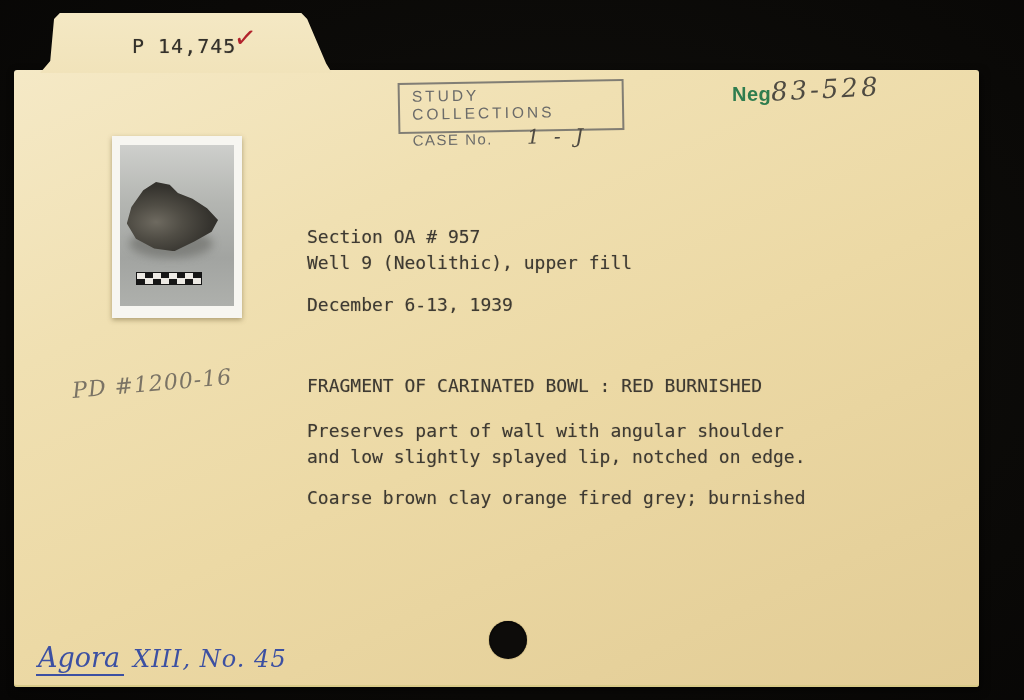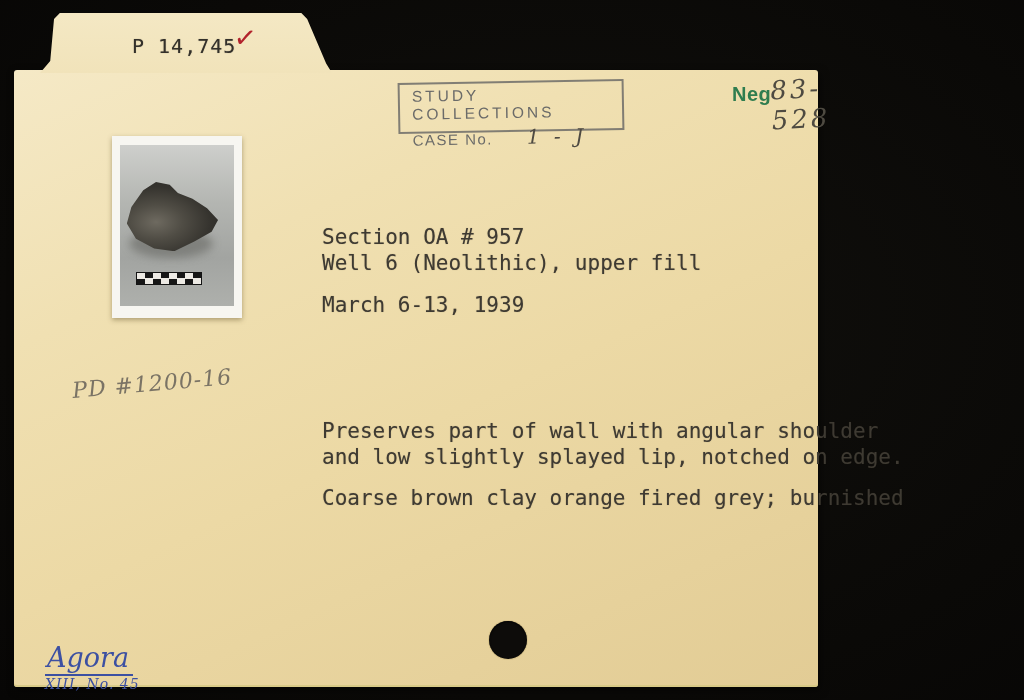--- a/index.html
+++ b/index.html
@@ -14,21 +14,21 @@
     background:radial-gradient(ellipse at 55% 45%, #11100d 0%, #0a0907 70%, #070605 100%);
   }
   
   .card-tab {
     position:absolute; left:40px; top:13px; width:292px; height:60px;
     background:linear-gradient(180deg, #f4e8c4 0%, #f1e3ba 100%);
     clip-path:polygon(0% 100%, 3.5% 80%, 4.8% 10%, 6.8% 0%, 89.5% 0%, 91.5% 10%, 98% 84%, 100% 100%);
     z-index:2;
   }
   .card-body {
-    position:absolute; left:14px; top:70px; width:804px; height:617px;
+    position:absolute; left:14px; top:70px; width:965px; height:617px;
     background:linear-gradient(155deg, #f5e9c6 0%, #f0e0b2 28%, #ecd9a5 55%, #e6d19b 82%, #e2cc95 100%);
     border-radius:3px;
     box-shadow:inset 0 -2px 0 rgba(213,200,130,.8), 2px 3px 8px rgba(0,0,0,.55);
     z-index:1;
   }
   
   .tab-id {
     position:absolute; left:92px; top:21px;
     font-size:20px; letter-spacing:1px; color:#33302a;
     text-shadow:0 0 1px rgba(51,48,42,.45);
@@ -86,41 +86,41 @@
     background:radial-gradient(ellipse at 32% 58%, #6e6a60 0%, #504d45 30%, #35332e 62%, #272623 100%);
   }
   .scale-bar {
     position:absolute; left:14%; top:79%; width:58%; height:13px;
     border:1px solid #141414;
     background:repeating-conic-gradient(#161616 0% 25%, #edeae4 0% 50%);
     background-size:16px 11px;
   }
   
   .type {
-    position:absolute; left:308px;
-    font-size:21px; line-height:26px; color:#3e3a32;
+    position:absolute; left:293px;
+    font-size:18px; line-height:26px; color:#3e3a32;
     text-shadow:0 0 1px rgba(62,58,50,.4);
     white-space:pre;
   }
   
   .pd-number {
     position:absolute; left:58px; top:301px;
     font-family:"DejaVu Serif", serif; font-style:italic;
     font-size:22px; color:#7a7365; letter-spacing:1px;
     transform:rotate(-5deg);
   }
   .publication {
     position:absolute; left:22px; top:572px;
     color:#3c50a2; font-family:"DejaVu Serif", serif; font-style:italic;
-    display:flex; align-items:baseline;flex-direction:column;
+    display:flex; align-items:baseline;
   }
   .publication .pub-title {
     font-size:27px; border-bottom:2px solid #3c50a2; padding:0 4px 1px 2px;
   }
-  .publication .pub-ref { font-size:14px; margin-left:9px; letter-spacing:1px; }
+  .publication .pub-ref { font-size:24px; margin-left:9px; letter-spacing:1px; }
   
   .punch-hole {
     position:absolute; left:475px; top:551px; width:38px; height:38px;
     border-radius:50%; background:#0d0c0a;
     box-shadow:inset 0 1px 2px rgba(0,0,0,.9), 0 0 0 1px rgba(190,170,110,.35);
   }
 </style>
 </head>
 <body>
 
@@ -146,22 +146,23 @@
 
   <div class="photo">
     <div class="photo-inner">
       <div class="sherd-shadow"></div>
       <div class="sherd"></div>
       <div class="scale-bar"></div>
     </div>
   </div>
 
   <div class="type" style="top:154px">Section OA # 957</div>
-  <div class="type" style="top:180px">Well 6 (Neolithic), upper fill</div>
-  <div class="type" style="top:222px">March 6-13, 1939</div>
+  <div class="type" style="top:180px">Well 9 (Neolithic), upper fill</div>
+  <div class="type" style="top:222px">December 6-13, 1939</div>
+  <div class="type" style="top:303px">FRAGMENT OF CARINATED BOWL : RED BURNISHED</div>
   <div class="type" style="top:374px">and low slightly splayed lip, notched on edge.</div>
   <div class="type" style="top:348px">Preserves part of wall with angular shoulder</div>
   <div class="type" style="top:415px">Coarse brown clay orange fired grey; burnished</div>
 
   <div class="pd-number">PD #1200-16</div>
 
   <div class="publication">
     <span class="pub-title">Agora</span>
     <span class="pub-ref">XIII, No. 45</span>
   </div>

